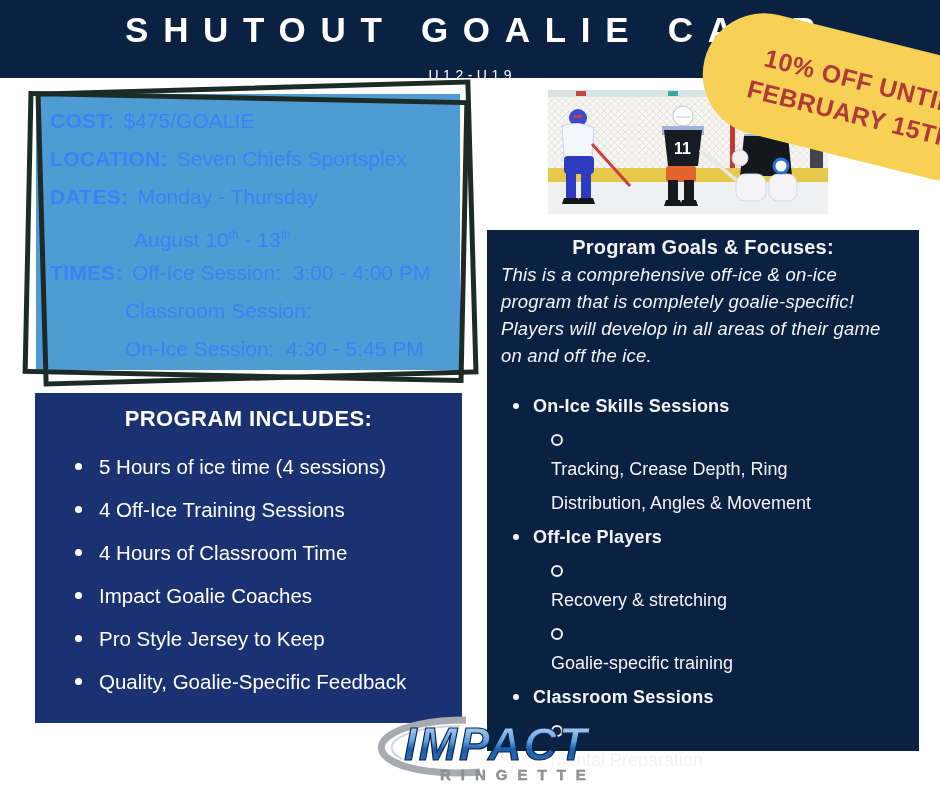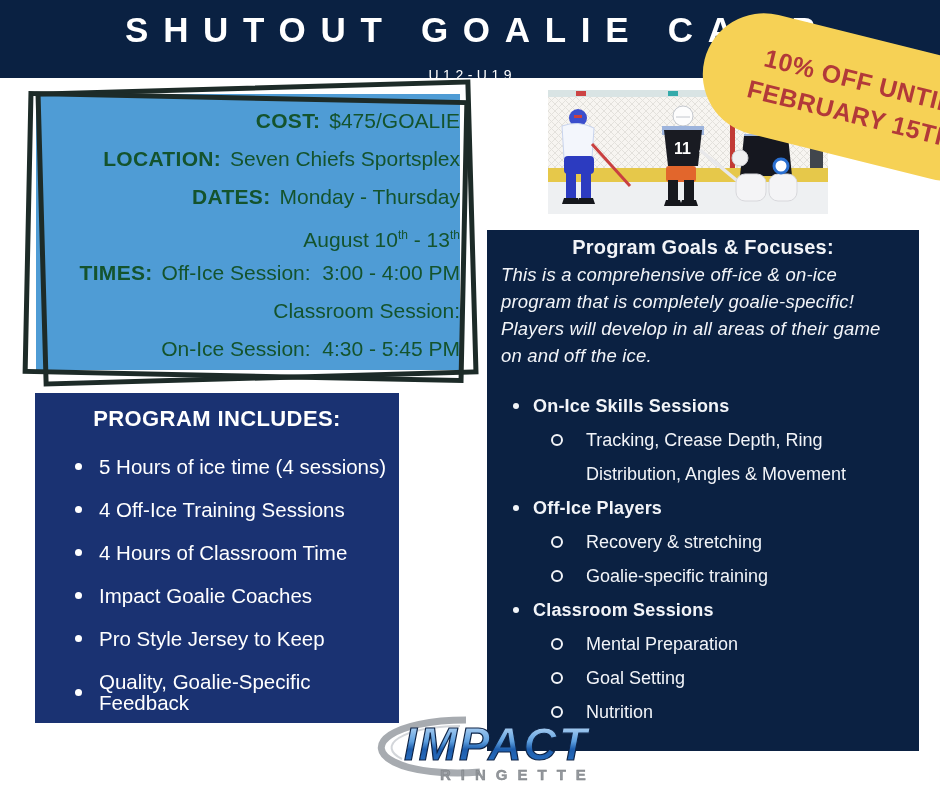--- a/index.html
+++ b/index.html
@@ -16,50 +16,50 @@
 
   
   .badge{position:absolute;left:700px;top:36px;width:310px;height:122px;
          background:#f6d155;border-radius:62px;transform:rotate(14deg);
          display:flex;flex-direction:column;justify-content:center;align-items:center;
          z-index:5;color:#b23939;font-weight:bold;font-size:25px;line-height:34px;
          letter-spacing:0.5px;text-align:center;}
 
   
   .sketch-wrap{position:absolute;left:12px;top:68px;width:478px;height:332px;z-index:2;}
-  .infobox-text{position:absolute;left:50px;top:102px;width:410px;color:#14532d;
-                font-size:21px;z-index:3;text-align:right;}
+  .infobox-text{position:absolute;left:50px;top:102px;width:410px;color:#3b82f6;
+                font-size:21px;z-index:3;}
   .row{height:38px;line-height:38px;white-space:nowrap;}
   .row .lbl{font-weight:bold;margin-right:9px;letter-spacing:0.3px;}
   .row .val{white-space:pre;}
   .indent-dates{padding-left:84px;}
   .indent-times{padding-left:75px;}
   .sup{font-size:12px;vertical-align:super;}
 
   
-  .navy-left{position:absolute;left:35px;top:393px;width:364px;height:330px;
+  .navy-left{position:absolute;left:35px;top:393px;width:427px;height:330px;
              background:#1a3272;color:#ffffff;z-index:2;}
   .navy-left .box-title{text-align:center;font-weight:bold;font-size:22px;
                         margin-top:13px;letter-spacing:0.4px;}
   .includes-list{margin:24px 0 0 0;padding:0 0 0 40px;list-style:none;}
   .includes-list li{display:flex;align-items:center;gap:17px;font-size:20.5px;
                     margin-bottom:22px;line-height:21px;}
   .dot{width:7px;height:7px;border-radius:50%;background:#fff;flex:none;}
 
   
   .navy-right{position:absolute;left:487px;top:230px;width:432px;height:521px;
               background:#0b2142;color:#f2f4f8;z-index:2;}
   .goals-title{text-align:center;font-weight:bold;font-size:20px;margin-top:6px;
                letter-spacing:0.2px;}
   .goals-intro{font-style:italic;font-size:18.5px;line-height:27px;
                margin:2px 22px 0 14px;letter-spacing:0.2px;}
   .goals-list{margin-top:20px;padding-left:26px;}
   .g-row{display:flex;gap:14px;font-size:18px;line-height:34px;font-weight:bold;
          letter-spacing:0.2px;}
-  .g-sub{display:flex;gap:23px;margin-left:38px;font-size:18px;line-height:34px;}
+  .g-sub{display:flex;gap:6px;margin-left:38px;font-size:18px;line-height:34px;flex-direction:column;}
   .g-sub .txt{max-width:272px;}
   .marker-dot{width:6px;height:6px;border-radius:50%;background:#f2f4f8;flex:none;
               margin-top:14px;}
   .marker-ring{width:8px;height:8px;border-radius:50%;border:2px solid #f2f4f8;
                flex:none;margin-top:11px;background:transparent;}
 
   
   .photo{position:absolute;left:548px;top:90px;width:280px;height:124px;z-index:3;}
 
   

